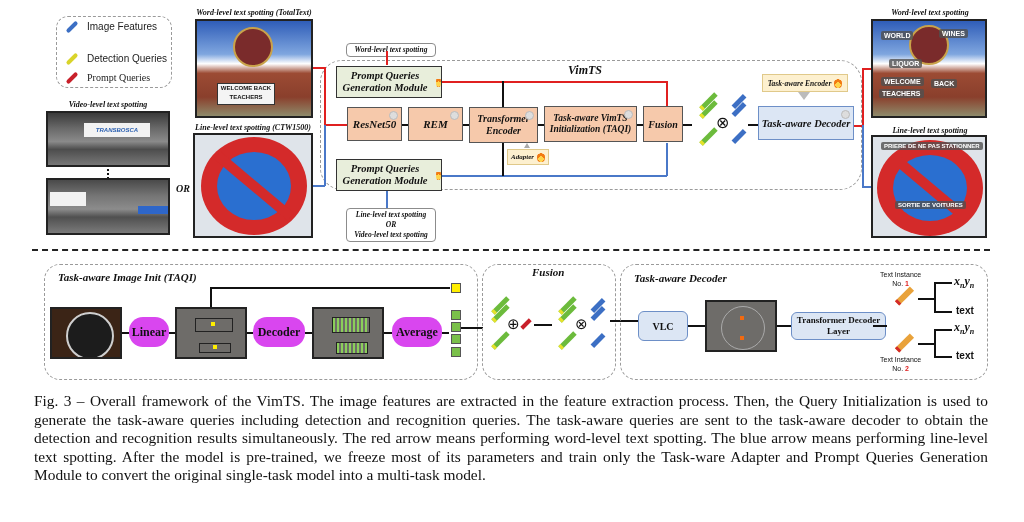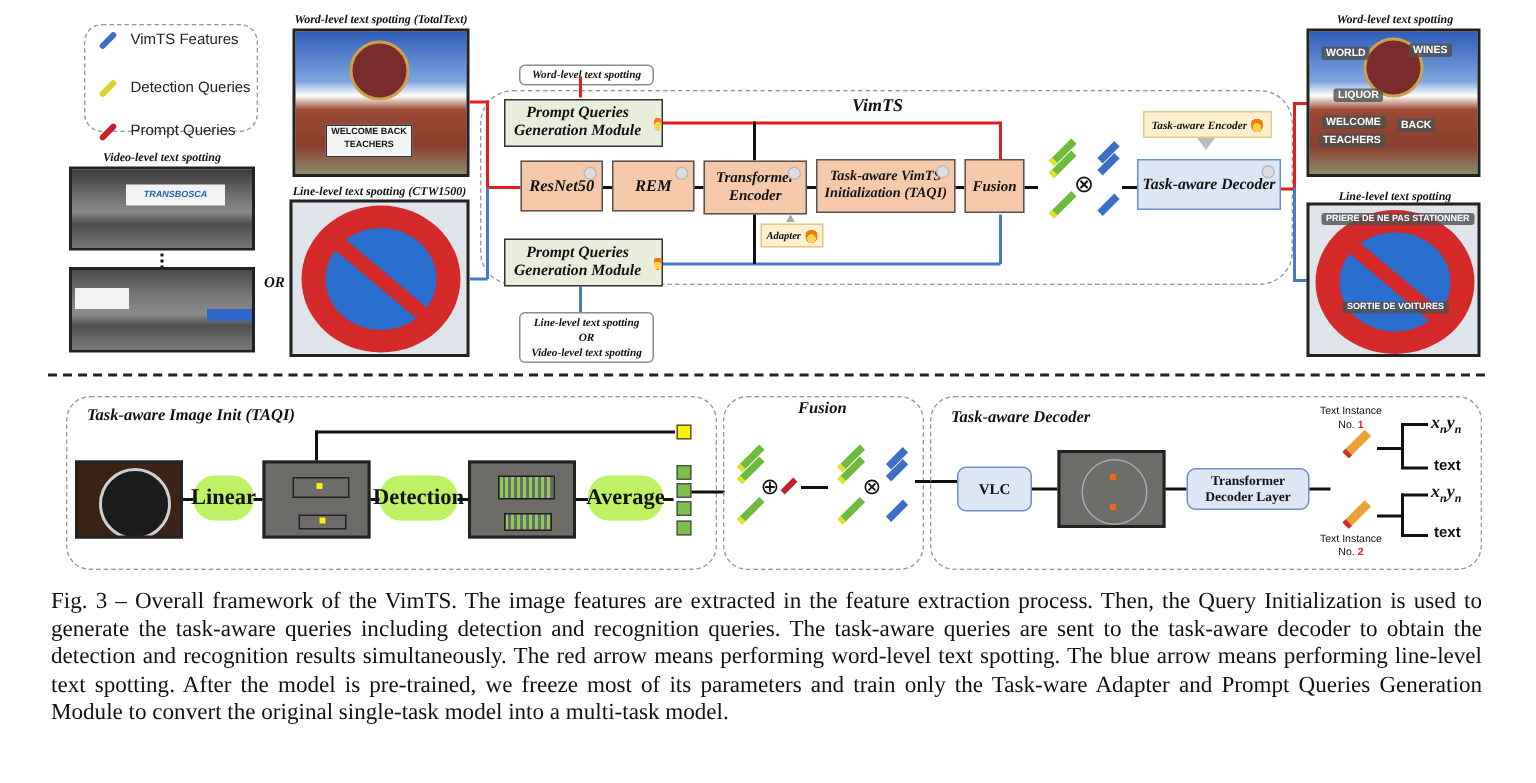--- a/index.html
+++ b/index.html
@@ -15,40 +15,40 @@
   .green{background:#e8eedb;border-color:#333;}
   .bluebox{background:#dce6f4;border-color:#6d8fc7;}
   .frozen{position:absolute;top:3px;right:3px;width:7px;height:7px;border-radius:50%;background:#ddd;border:1px solid #bbb;}
   .fire{display:inline-block;width:8px;height:10px;background:radial-gradient(circle at 50% 70%,#ffd44a 0 35%,#f27a12 36% 70%,transparent 71%);border-radius:50% 50% 45% 45%;margin-left:3px;vertical-align:middle;}
   .label-note{position:absolute;border:1px solid #8c8c8c;border-radius:4px;background:#fff;font-size:7.5px;font-style:italic;font-weight:bold;text-align:center;line-height:10px;padding:1px 4px;}
   .photo{position:absolute;border:2px solid #222;box-sizing:border-box;overflow:hidden;}
   .ocr-tag{position:absolute;background:rgba(80,80,80,0.8);color:#fff;font-family:"Liberation Sans",sans-serif;font-size:7px;font-weight:bold;padding:1px 3px;border-radius:2px;}
   .wline{position:absolute;background:#111;}
   .rline{position:absolute;background:#e02020;}
   .bline{position:absolute;background:#4a78c8;}
-  .pill{position:absolute;background:#bef264;border-radius:14px;display:flex;align-items:center;justify-content:center;font-size:15px;font-weight:bold;}
+  .pill{position:absolute;background:#d946ef;border-radius:14px;display:flex;align-items:center;justify-content:center;font-size:12px;font-weight:bold;}
   .sq{position:absolute;width:8px;height:8px;border:1px solid #555;}
   .caption{position:absolute;left:34px;top:392px;width:954px;font-size:15.4px;line-height:18.6px;text-align:justify;font-family:"Liberation Serif",serif;}
   .caption b{font-weight:normal;}
   .sep{position:absolute;left:32px;top:249px;width:958px;border-top:2px dashed #222;}
   .sans{font-family:"Liberation Sans",sans-serif;}
 </style>
 </head>
 <body>
 
 <div class="abs dash" style="left:56px;top:16px;width:114px;height:70px;border-radius:12px;">
   <div class="legend-row" style="top:4px;">
       <span class="pen" style="background:#3c6fc4"></span>
-      <span>VimTS Features</span>
+      <span>Image Features</span>
     </div>
   <div class="legend-row" style="top:36px;justify-content:center;">
       <span class="pen" style="background:#d9d42a"></span>
       <span>Detection Queries</span>
     </div>
-  <div class="legend-row" style="top:65px;">
+  <div class="legend-row" style="top:55px;font-family:Liberation Serif, serif;">
       <span class="pen" style="background:#c8202a"></span>
       <span>Prompt Queries</span>
     </div>
 </div>
 
 <div class="abs cap" style="left:196px;top:8px;width:116px;">Word-level text spotting (TotalText)</div>
 <div class="photo" style="left:195px;top:19px;width:118px;height:99px;background:linear-gradient(180deg,#2f5db8 0%,#7fa6df 35%,#fff 45%,#9c4b34 55%,#8a3f2c 80%,#8e8a6a 100%);">
   <div class="abs" style="left:36px;top:6px;width:36px;height:36px;border-radius:50%;background:#7a2b2b;border:2px solid #c9a24a;"></div>
   <div class="abs sans" style="left:20px;top:62px;width:56px;height:20px;background:#f4f4f4;border:1px solid #333;font-size:6px;font-weight:bold;text-align:center;line-height:9px;">WELCOME BACK TEACHERS</div>
 </div>
@@ -191,21 +191,21 @@
 <div class="photo" style="left:50px;top:307px;width:72px;height:52px;background:#3b2416;">
   <div class="abs" style="left:14px;top:3px;width:44px;height:44px;border-radius:50%;background:#1c1c1c;border:2px solid #cfcfcf;"></div>
 </div>
 <div class="pill" style="left:129px;top:317px;width:40px;height:30px;">Linear</div>
 <div class="photo" style="left:175px;top:307px;width:72px;height:52px;background:#6e6c69;">
   <div class="abs" style="left:18px;top:9px;width:36px;height:12px;border:1px solid #222;"></div>
   <div class="abs" style="left:34px;top:13px;width:4px;height:4px;background:#ffef00;"></div>
   <div class="abs" style="left:22px;top:34px;width:30px;height:8px;border:1px solid #222;"></div>
   <div class="abs" style="left:36px;top:36px;width:4px;height:4px;background:#ffef00;"></div>
 </div>
-<div class="pill" style="left:253px;top:317px;width:52px;height:30px;">Detection</div>
+<div class="pill" style="left:253px;top:317px;width:52px;height:30px;">Decoder</div>
 <div class="photo" style="left:312px;top:307px;width:72px;height:52px;background:#6e6c69;">
   <div class="abs" style="left:18px;top:8px;width:36px;height:14px;border:1px solid #222;background:repeating-linear-gradient(90deg,#8bcf5a 0 2px,transparent 2px 4px);"></div>
   <div class="abs" style="left:22px;top:33px;width:30px;height:10px;border:1px solid #222;background:repeating-linear-gradient(90deg,#8bcf5a 0 2px,transparent 2px 4px);"></div>
 </div>
 <div class="pill" style="left:392px;top:317px;width:50px;height:30px;">Average</div>
 
 <div class="wline" style="left:122px;top:332px;width:7px;height:1.5px;"></div>
 <div class="wline" style="left:169px;top:332px;width:6px;height:1.5px;"></div>
 <div class="wline" style="left:247px;top:332px;width:6px;height:1.5px;"></div>
 <div class="wline" style="left:305px;top:332px;width:7px;height:1.5px;"></div>
@@ -248,21 +248,21 @@
 <div class="box bluebox" style="left:638px;top:311px;width:50px;height:30px;border-radius:6px;font-weight:bold;font-size:10px;">
   <span>VLC</span>
 </div>
 <div class="wline" style="left:688px;top:325px;width:17px;height:1.5px;"></div>
 <div class="photo" style="left:705px;top:300px;width:72px;height:52px;background:#6e6c69;">
   <div class="abs" style="left:14px;top:4px;width:42px;height:42px;border-radius:50%;border:1px solid #aaa;"></div>
   <div class="abs" style="left:33px;top:14px;width:4px;height:4px;background:#f26a10;"></div>
   <div class="abs" style="left:33px;top:34px;width:4px;height:4px;background:#f26a10;"></div>
 </div>
 <div class="wline" style="left:777px;top:325px;width:14px;height:1.5px;"></div>
-<div class="box bluebox" style="left:791px;top:312px;width:82px;height:28px;border-radius:6px;font-weight:bold;font-size:9px;line-height:11px;">
+<div class="box bluebox" style="left:791px;top:312px;width:95px;height:28px;border-radius:6px;font-weight:bold;font-size:9px;line-height:11px;">
   <span>Transformer Decoder Layer</span>
 </div>
 <div class="wline" style="left:873px;top:325px;width:14px;height:1.5px;"></div>
 
 <div class="abs sans" style="left:880px;top:270px;font-size:7px;text-align:center;line-height:9px;">
   <div>Text Instance</div>
   <div><span>No.</span> <span style="color:#e02020;font-weight:bold;">1</span></div>
 </div>
 <div class="abs" style="left:894px;top:293px;width:18px;height:6px;background:#e9a23a;border-left:3px solid #d42a2a;transform:rotate(-45deg);"></div>
 <div class="abs sans" style="left:880px;top:355px;font-size:7px;text-align:center;line-height:9px;">

